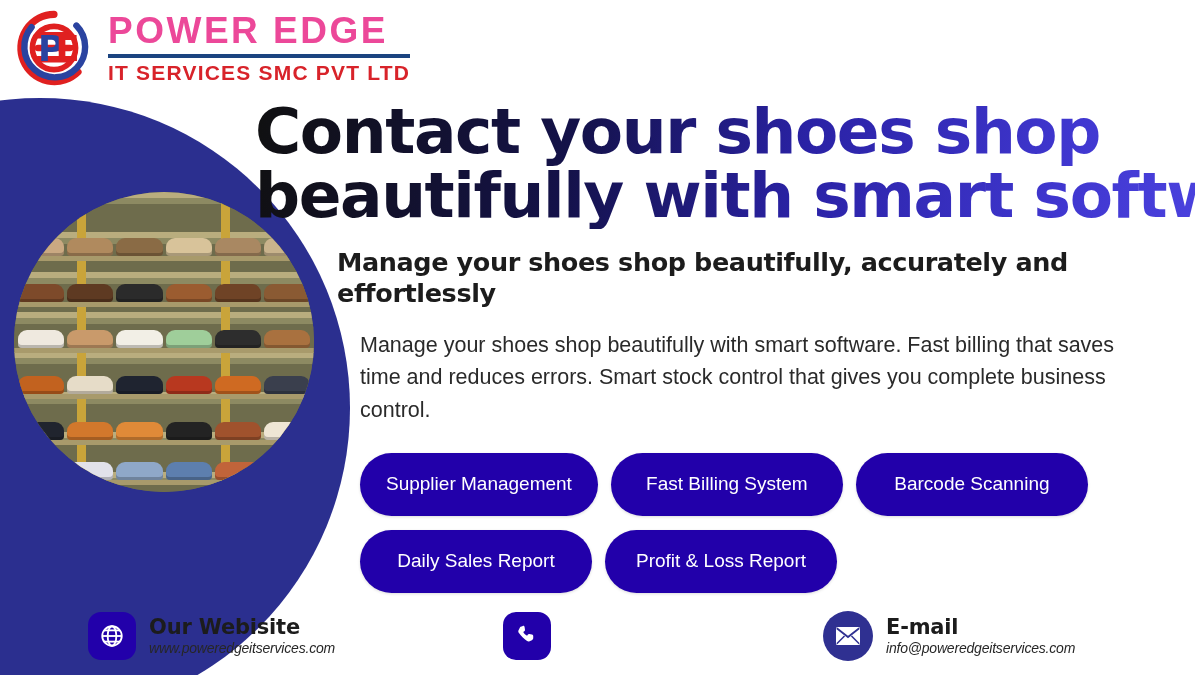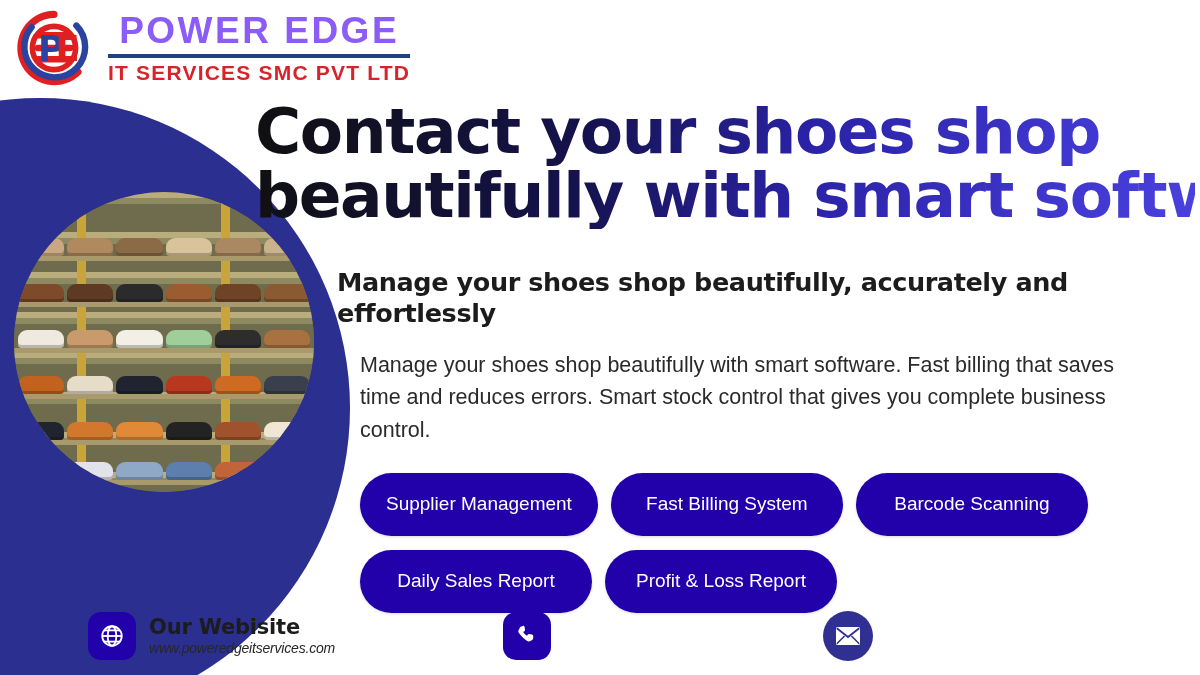--- a/index.html
+++ b/index.html
@@ -72,21 +72,21 @@
   
   .logo {
     position:absolute; left:14px; top:8px;
     display:flex; align-items:center; gap:14px;
     z-index:5;
   }
   .logo-mark { width:80px; height:80px; flex:0 0 80px; }
   .logo-text { display:flex; flex-direction:column; }
   .logo-title {
     font-size:37px; font-weight:bold; letter-spacing:2.5px;
-    color:#8b5cf6; line-height:1.05; white-space:nowrap;text-align:center;
+    color:#ec4899; line-height:1.05; white-space:nowrap;
   }
   .logo-rule {
     height:4px; background:#1B4480; margin:3px 0 3px 0; width:100%;
   }
   .logo-sub {
     font-size:21px; font-weight:bold; letter-spacing:1.2px;
     color:#D8232A; line-height:1.1; white-space:nowrap;
   }
 
   
@@ -106,21 +106,21 @@
     white-space:nowrap;
     background:linear-gradient(100deg,#101010 0%, #14124a 34%, #2a22a5 58%, #4037D0 86%, #4a41dd 100%);
     -webkit-background-clip:text;
     background-clip:text;
     color:transparent;
     -webkit-text-fill-color:transparent;
   }
   .headline .line2 { display:block; }
 
   .subhead {
-    margin-top:38px;
+    margin-top:18px;
     margin-left:82px;
     width:760px;
     font-family:"DejaVu Sans", sans-serif;
     font-size:25.5px;
     font-weight:bold;
     line-height:1.22;
     letter-spacing:-0.4px;
     color:#1c1c1c;
   }
 
@@ -319,16 +319,20 @@
     </div>
 
     <div class="contact email">
       <span class="c-icon circle">
         <svg width="26" height="20" viewBox="0 0 26 20">
           <rect x="1" y="1" width="24" height="18" rx="1.5" fill="#ffffff"></rect>
           <path d="M1.8 2.2 L13 11 L24.2 2.2" fill="none" stroke="#2F3091" stroke-width="1.8"></path>
           <path d="M1.8 17.8 L9.5 10 M24.2 17.8 L16.5 10" fill="none" stroke="#2F3091" stroke-width="1.5"></path>
         </svg>
       </span>
+      <span class="c-text">
+        <span class="c-label">E-mail</span>
+        <span class="c-value">info@poweredgeitservices.com</span>
+      </span>
     </div>
 
   </div>
 </div>
 
 </body></html>

